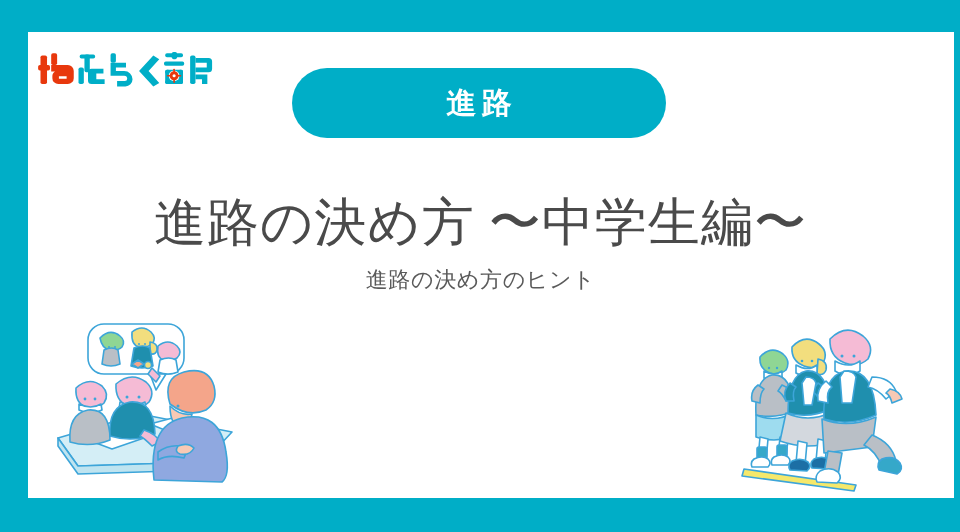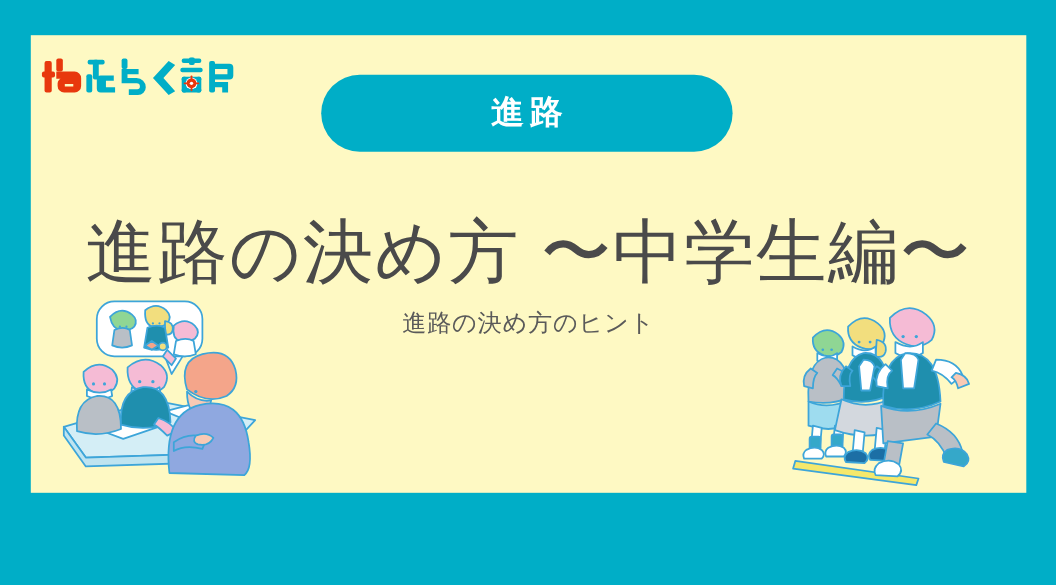--- a/index.html
+++ b/index.html
@@ -21,23 +21,24 @@
     overflow: hidden;
     box-sizing: border-box;
   }
 
   
   .panel {
     position: absolute;
     left: 28px;
     top: 32px;
     width: 905px;
-    height: 416px;
-    background: #fef9c3;          
+    height: 466px;
+    background: #ffffff;          
     overflow: hidden;
+    padding-left: 21px;
   }
 
   
   .logo {
     position: absolute;
     left: 8px;
     top: 13px;
     height: 52px;
     display: flex;
     align-items: center;
@@ -74,25 +75,25 @@
   .title-block {
     position: absolute;
     left: 0;
     top: 160px;             
     width: 905px;
     text-align: center;
   }
   .main-title {
     margin: 0;
     color: #4A4A4A;
-    font-size: 64px;
+    font-size: 52px;
     font-weight: 500;
     line-height: 1.18;
     letter-spacing: 0.02em;
-    font-family: Liberation Sans, sans-serif;
+    font-family: Liberation Serif, serif;
     white-space: nowrap;
   }
   .sub-title {
     margin: 14px 0 0 0;
     color: #5A5A5A;
     font-size: 22px;
     font-weight: 500;
     line-height: 1.2;
     letter-spacing: 0.03em;
     font-family: "DejaVu Sans", "Liberation Sans", sans-serif;

